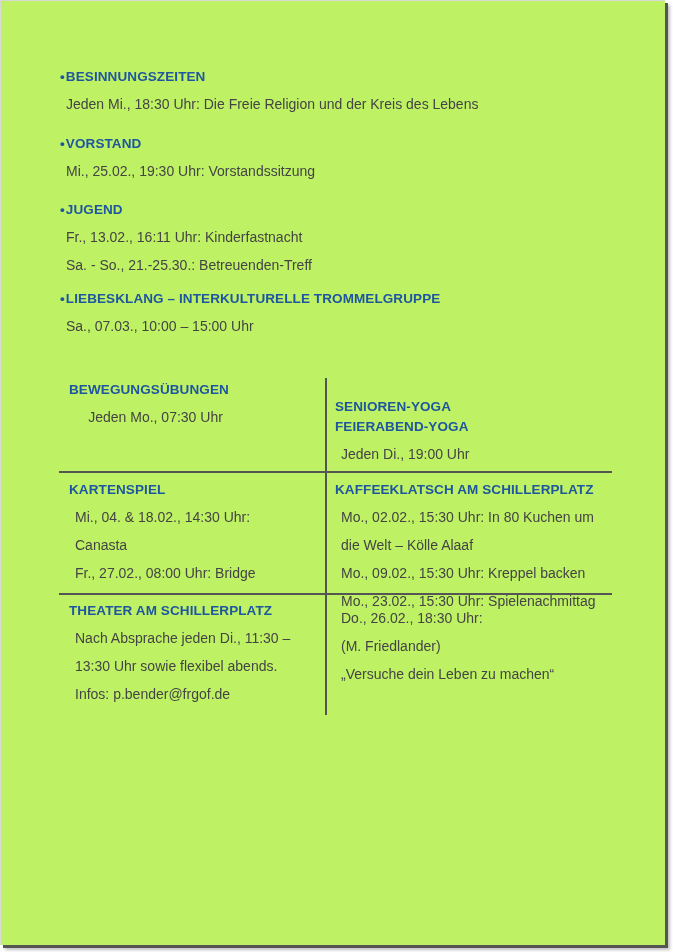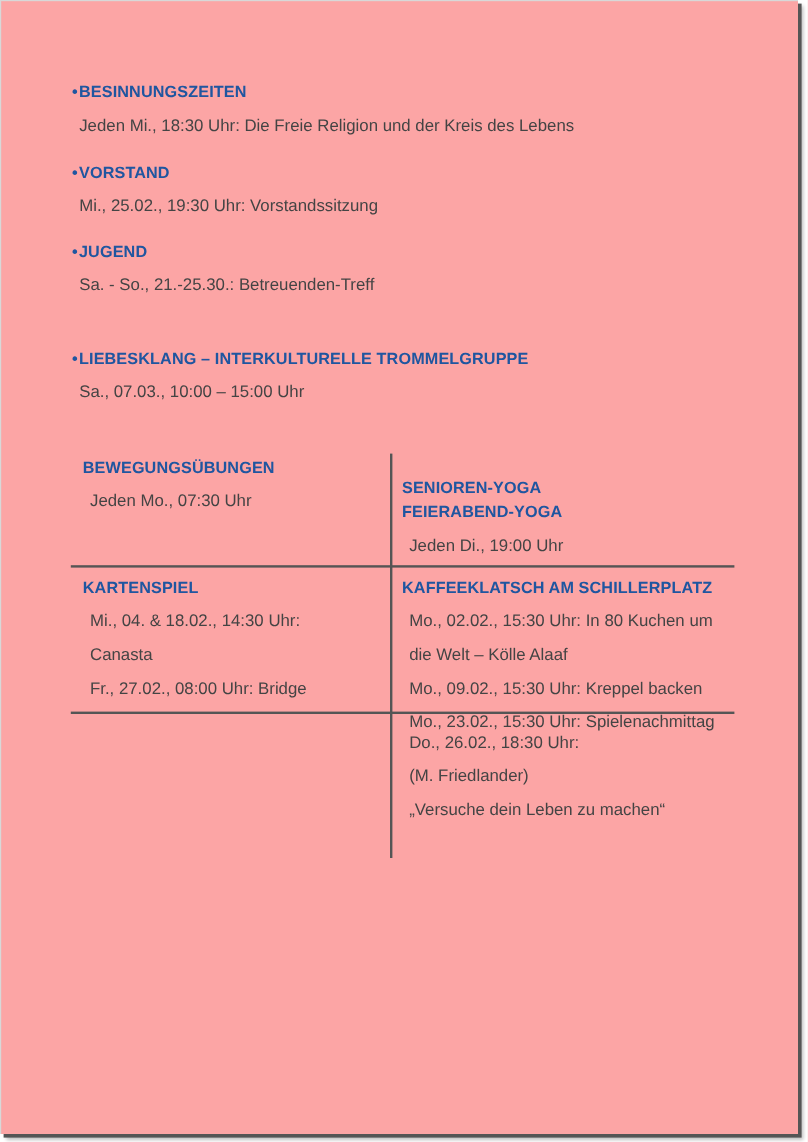--- a/index.html
+++ b/index.html
@@ -13,21 +13,21 @@
       position: relative;
       overflow: hidden;
       font-family: "Liberation Sans", sans-serif;
     }
     .page {
       position: absolute;
       left: 0;
       top: 0;
       width: 664px;
       height: 944px;
-      background: #fca5a5;
+      background: #bef264;
       border-left: 1px solid #d8d8d8;
       border-top: 1px solid #d8d8d8;
       box-shadow: 3px 3px 0 #555555, 5px 5px 3px rgba(0,0,0,0.25);
     }
     .heading {
       color: #1f56a0;
       font-weight: bold;
       font-size: 13.5px;
       letter-spacing: 0.1px;
       line-height: 20px;
@@ -87,34 +87,35 @@
     <p class="line">Jeden Mi., 18:30 Uhr: Die Freie Religion und der Kreis des Lebens</p>
   </div>
 
   <div class="section" style="top:133px;">
     <p class="heading"><span class="bullet">•</span><span>VORSTAND</span></p>
     <p class="line">Mi., 25.02., 19:30 Uhr: Vorstandssitzung</p>
   </div>
 
   <div class="section" style="top:199px;">
     <p class="heading"><span class="bullet">•</span><span>JUGEND</span></p>
+    <p class="line">Fr., 13.02., 16:11 Uhr: Kinderfastnacht</p>
     <p class="line">Sa. - So., 21.-25.30.: Betreuenden-Treff</p>
   </div>
 
   <div class="section" style="top:288px;">
     <p class="heading"><span class="bullet">•</span><span>LIEBESKLANG – INTERKULTURELLE TROMMELGRUPPE</span></p>
     <p class="line">Sa., 07.03., 10:00 – 15:00 Uhr</p>
   </div>
 
   <div class="grid">
     <div class="vline"></div>
     <div class="hline" style="top:93px;"></div>
     <div class="hline" style="top:215px;"></div>
 
-    <div class="cell" style="left:10px; top:2px;">
+    <div class="cell" style="left:10px; top:2px;text-align:right;">
       <p class="heading">BEWEGUNGSÜBUNGEN</p>
       <p class="line">Jeden Mo., 07:30 Uhr</p>
     </div>
 
     <div class="cell" style="left:276px; top:19px;">
       <p class="heading">SENIOREN-YOGA</p>
       <p class="heading">FEIERABEND-YOGA</p>
       <p class="line">Jeden Di., 19:00 Uhr</p>
     </div>
 
@@ -126,20 +127,26 @@
     </div>
 
     <div class="cell" style="left:276px; top:102px;">
       <p class="heading">KAFFEEKLATSCH AM SCHILLERPLATZ</p>
       <p class="line">Mo., 02.02., 15:30 Uhr: In 80 Kuchen um</p>
       <p class="line">die Welt – Kölle Alaaf</p>
       <p class="line">Mo., 09.02., 15:30 Uhr: Kreppel backen</p>
       <p class="line">Mo., 23.02., 15:30 Uhr: Spielenachmittag</p>
     </div>
 
+    <div class="cell" style="left:10px; top:223px;">
+      <p class="heading">THEATER AM SCHILLERPLATZ</p>
+      <p class="line">Nach Absprache jeden Di., 11:30 –</p>
+      <p class="line">13:30 Uhr sowie flexibel abends.</p>
+      <p class="line">Infos: p.bender@frgof.de</p>
+    </div>
 
     <div class="cell" style="left:276px; top:223px;">
       <p class="line">Do., 26.02., 18:30 Uhr:</p>
       <p class="line">(M. Friedlander)</p>
       <p class="line">„Versuche dein Leben zu machen“</p>
     </div>
   </div>
 </div>
 
 </body></html>

